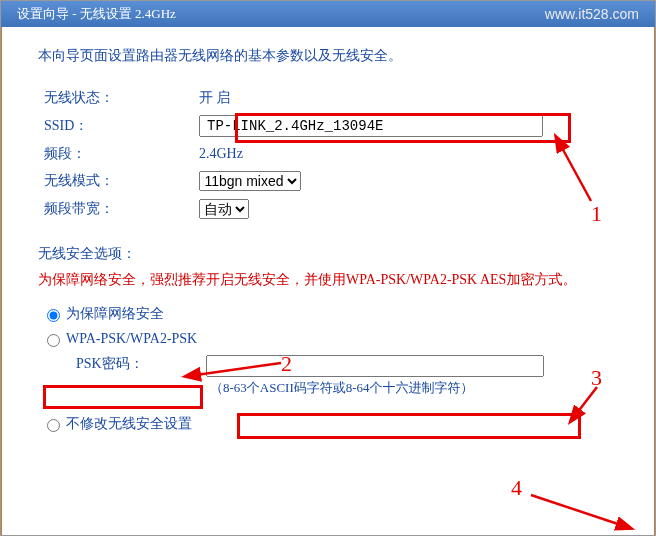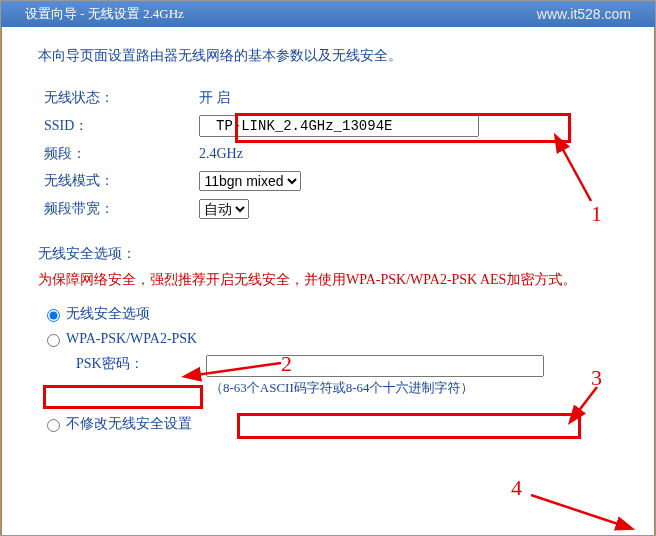--- a/index.html
+++ b/index.html
@@ -12,21 +12,21 @@
   .outer {
     width: 656px;
     height: 536px;
     position: relative;
     border: 1px solid #999;
     overflow: hidden;
   }
   .titlebar {
     background: linear-gradient(#5a8fd6, #3f74bb);
     color: #fff;
-    padding: 4px 24px;
+    padding: 4px 16px;
     font-size: 13px;
     display: flex;
     justify-content: space-between;
     align-items: center;
   }
   .watermark {
     color: #eaeaea;
     font-family: Arial, sans-serif;
     font-size: 14px;
   }
@@ -72,24 +72,24 @@
     margin: 4px 0 2px 56px;
     display: flex;
   }
   .psk-label { width: 130px; }
   .psk-hint {
     margin-left: 190px;
     color: #1a4aa0;
     font-size: 13px;
   }
   input[type=text].ssid {
-    width: 280px;
+    width: 344px;
     font-family: "Courier New", monospace;
     font-size: 14px;
-    padding: 1px 15px;
+    padding: 1px 6px;
   }
   select {
     font-size: 14px;
     text-align: center;
   }
   input[type=text].psk {
     width: 338px;
     height: 22px;
   }
 
@@ -169,21 +169,21 @@
         </td>
       </tr>
     </tbody>
       </table>
 
     <div class="sec-title">无线安全选项：</div>
     <div class="sec-warn">为保障网络安全，强烈推荐开启无线安全，并使用WPA-PSK/WPA2-PSK AES加密方式。</div>
 
     <div class="radio-row">
       <input type="radio" name="sec" checked="" style="">
-      <span>无线安全选项</span>
+      <span>为保障网络安全</span>
     </div>
 
     <div class="radio-row">
       <input type="radio" name="sec" style="">
       <span>WPA-PSK/WPA2-PSK</span>
     </div>
 
     <div class="psk-row">
       <span class="psk-label">PSK密码：</span>
       <input type="text" class="psk" value="" style="">

